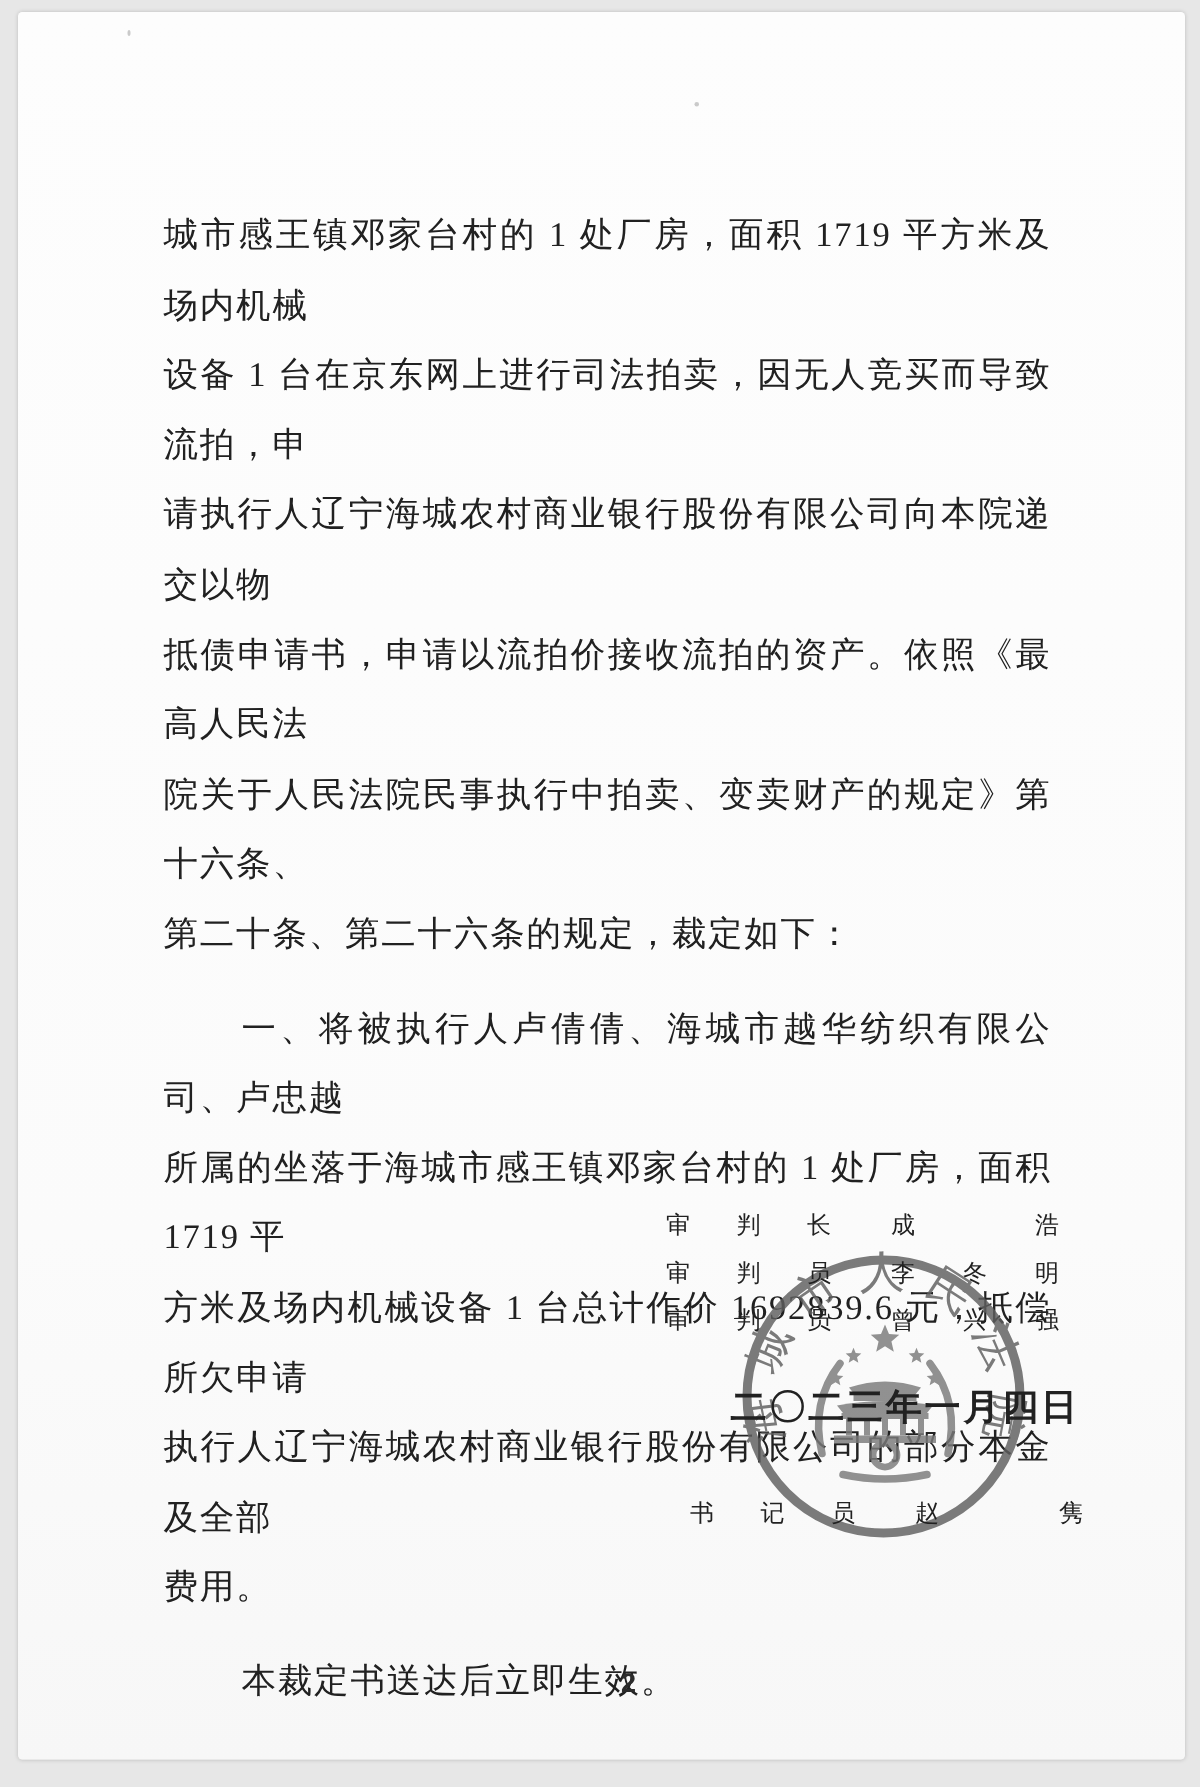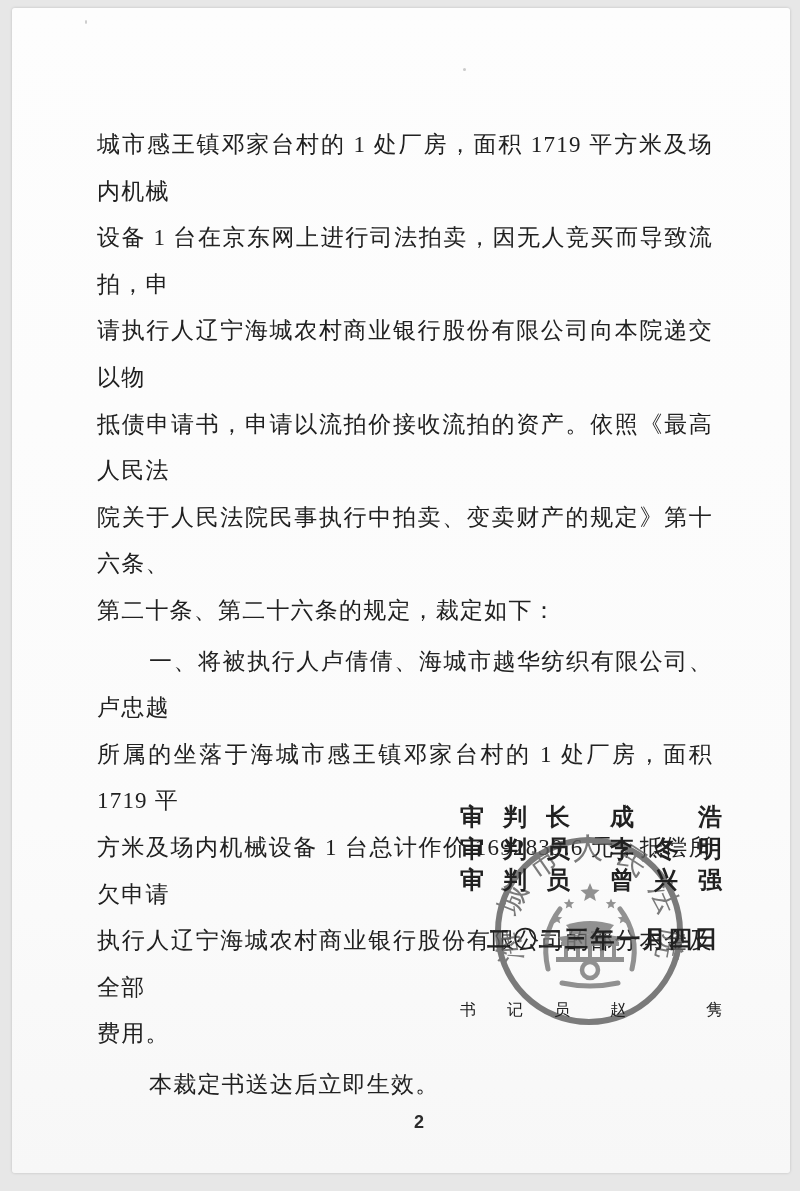--- a/index.html
+++ b/index.html
@@ -13,25 +13,25 @@
     position:absolute;left:12px;top:8px;right:10px;bottom:18px;
     background:linear-gradient(180deg,#fdfdfd 0%,#fbfbfb 70%,#f7f7f7 100%);
     border-radius:3px;
     box-shadow:0 0 3px rgba(0,0,0,.18);
   }
   .body-text{
     position:absolute;left:81px;top:110px;width:624px;
     font-size:23px;line-height:46.6px;letter-spacing:1.2px;
     color:#212121;text-align:justify;
   }
-  .para{margin:4px;white-space:pre-line;}
+  .para{margin:16px;white-space:pre-line;}
   .para.indent{text-indent:52px;}
   .sig-block{
-    position:absolute;left:448px;top:796px;width:262px;
-    font-size:24px;color:#212121;font-weight:bold;
+    position:absolute;left:432px;top:796px;width:262px;
+    font-size:16px;color:#212121;
   }
   .sig-row{display:flex;justify-content:space-between;line-height:27.5px;margin-bottom:4px;}
   .jspread{display:inline-block;text-align:justify;text-align-last:justify;}
   .sig-role{width:110px;}
   .sig-name{width:112px;}
   .date-line{
     position:absolute;left:475px;top:917px;width:231px;
     font-size:24px;color:#212121;line-height:28px;
   }
   .clerk-row{

